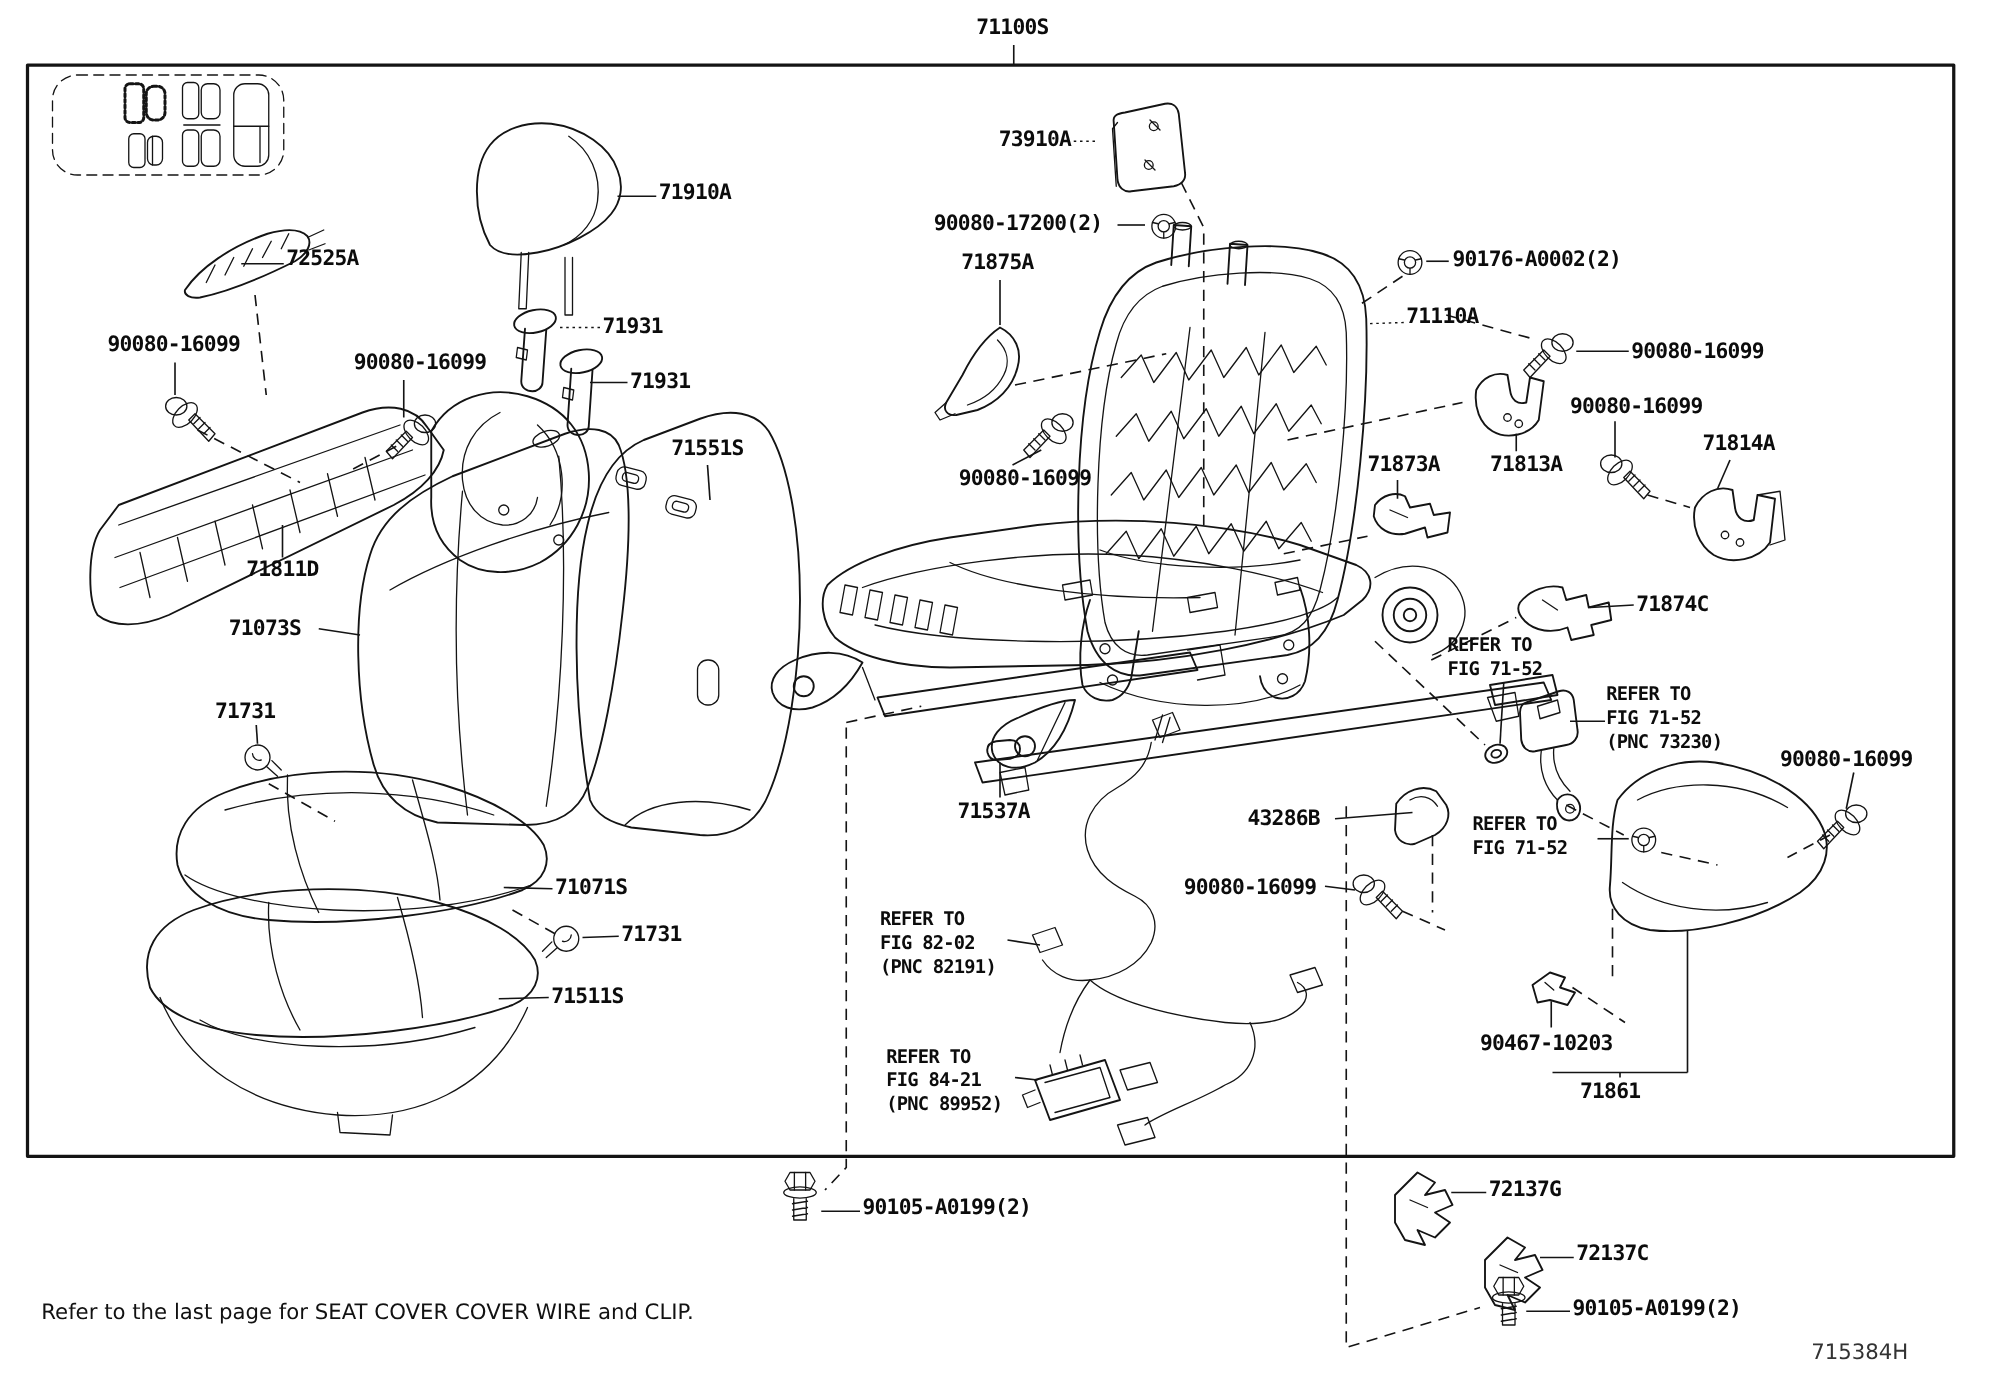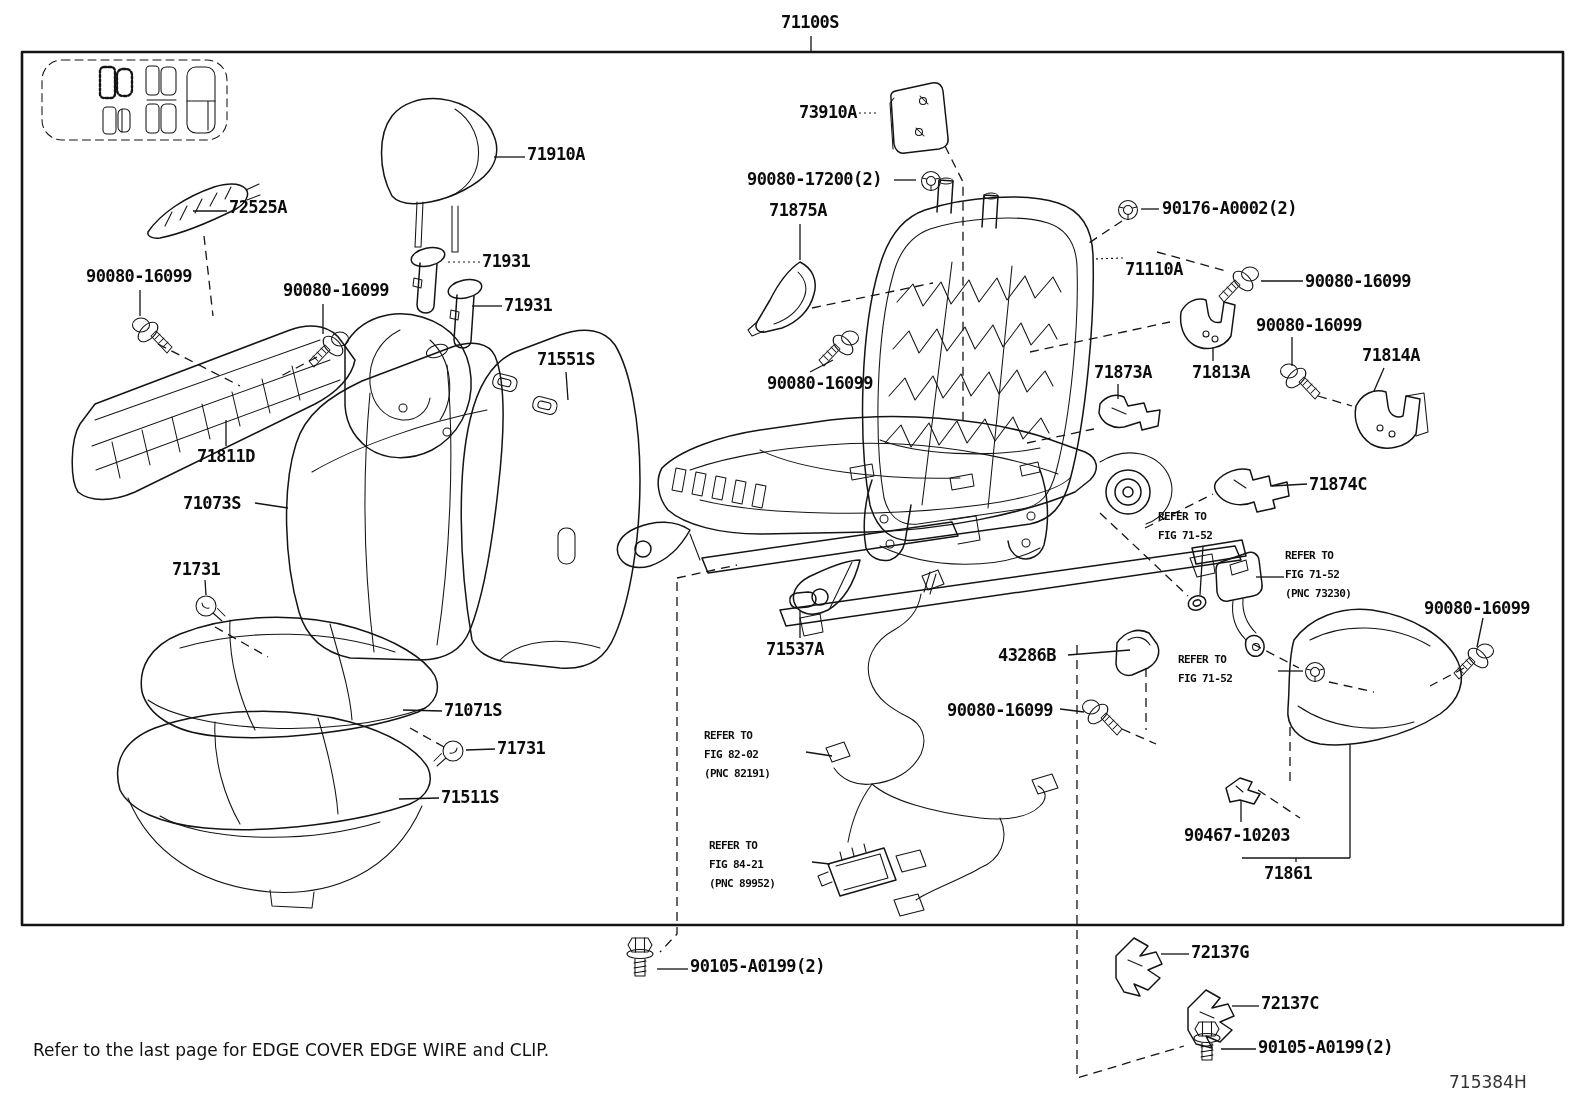--- a/index.html
+++ b/index.html
@@ -7,21 +7,21 @@
          font-family:"DejaVu Sans","Liberation Sans",sans-serif;}
   svg{position:absolute;left:0;top:0;}
   .art{stroke:#141414;fill:none;stroke-width:1.5;stroke-linecap:round;stroke-linejoin:round;}
   .thin{stroke-width:1.05;}
   .bord{stroke-width:2.6;}
   .lead{stroke:#141414;stroke-width:1.3;fill:none;}
   .dash{stroke:#141414;stroke-width:1.3;fill:none;stroke-dasharray:9 6;}
   .dot{stroke:#141414;stroke-width:1.1;fill:none;stroke-dasharray:2 3;}
   .pl{position:absolute;font:700 17px "DejaVu Sans Mono","Liberation Mono",monospace;
       letter-spacing:-0.6px;color:#0c0c0c;white-space:pre-line;line-height:19px;}
-  .note{font-size:11px;}
+  .note{font-size:15px;}
   .footer{position:absolute;font:400 17px "DejaVu Sans","Liberation Sans",sans-serif;color:#111;}
   .figcode{position:absolute;font:400 17px "DejaVu Sans","Liberation Sans",sans-serif;color:#333;}
 </style>
 </head>
 <body>
 
 <div class="stage">
 
 <svg width="1592" height="1099" viewBox="0 0 1592 1099">
   <defs>
@@ -358,21 +358,21 @@
 <div class="pl" style="left:783px;top:103px;margin-left:16px;">73910A</div>
 <div class="pl" style="left:527px;top:145px;">71910A</div>
 <div class="pl" style="left:747px;top:170px;text-align:right;">90080-17200(2)</div>
 <div class="pl" style="left:229px;top:198px;">72525A</div>
 <div class="pl" style="left:769px;top:201px;">71875A</div>
 <div class="pl" style="left:1162px;top:199px;text-align:center;">90176-A0002(2)</div>
 <div class="pl" style="left:86px;top:267px;">90080-16099</div>
 <div class="pl" style="left:283px;top:281px;">90080-16099</div>
 <div class="pl" style="left:482px;top:252px;">71931</div>
 <div class="pl" style="left:504px;top:296px;">71931</div>
-<div class="pl" style="left:1125px;top:260px;">71110A</div>
+<div class="pl" style="left:1125px;top:244px;">71110A</div>
 <div class="pl" style="left:1305px;top:272px;">90080-16099</div>
 <div class="pl" style="left:1256px;top:316px;">90080-16099</div>
 <div class="pl" style="left:537px;top:350px;">71551S</div>
 <div class="pl" style="left:1094px;top:363px;">71873A</div>
 <div class="pl" style="left:1192px;top:363px;">71813A</div>
 <div class="pl" style="left:1362px;top:346px;">71814A</div>
 <div class="pl" style="left:767px;top:374px;">90080-16099</div>
 <div class="pl" style="left:197px;top:447px;">71811D</div>
 <div class="pl" style="left:1309px;top:475px;">71874C</div>
 <div class="pl" style="left:183px;top:494px;text-align:right;">71073S</div>
@@ -397,16 +397,16 @@
 <div class="pl note" style="left:709px;top:836px;">REFER TO
 FIG 84-21
 (PNC 89952)</div>
 <div class="pl" style="left:1184px;top:826px;">90467-10203</div>
 <div class="pl" style="left:1264px;top:864px;">71861</div>
 <div class="pl" style="left:1191px;top:943px;">72137G</div>
 <div class="pl" style="left:1261px;top:994px;">72137C</div>
 <div class="pl" style="left:690px;top:957px;">90105-A0199(2)</div>
 <div class="pl" style="left:1258px;top:1038px;">90105-A0199(2)</div>
 
-<div class="footer" style="left:33px;top:1040px;">Refer to the last page for EDGE COVER EDGE WIRE and CLIP.</div>
+<div class="footer" style="left:33px;top:1040px;">Refer to the last page for SEAT COVER COVER WIRE and CLIP.</div>
 <div class="figcode" style="left:1449px;top:1072px;">715384H</div>
 
 </div>
 
 </body></html>

